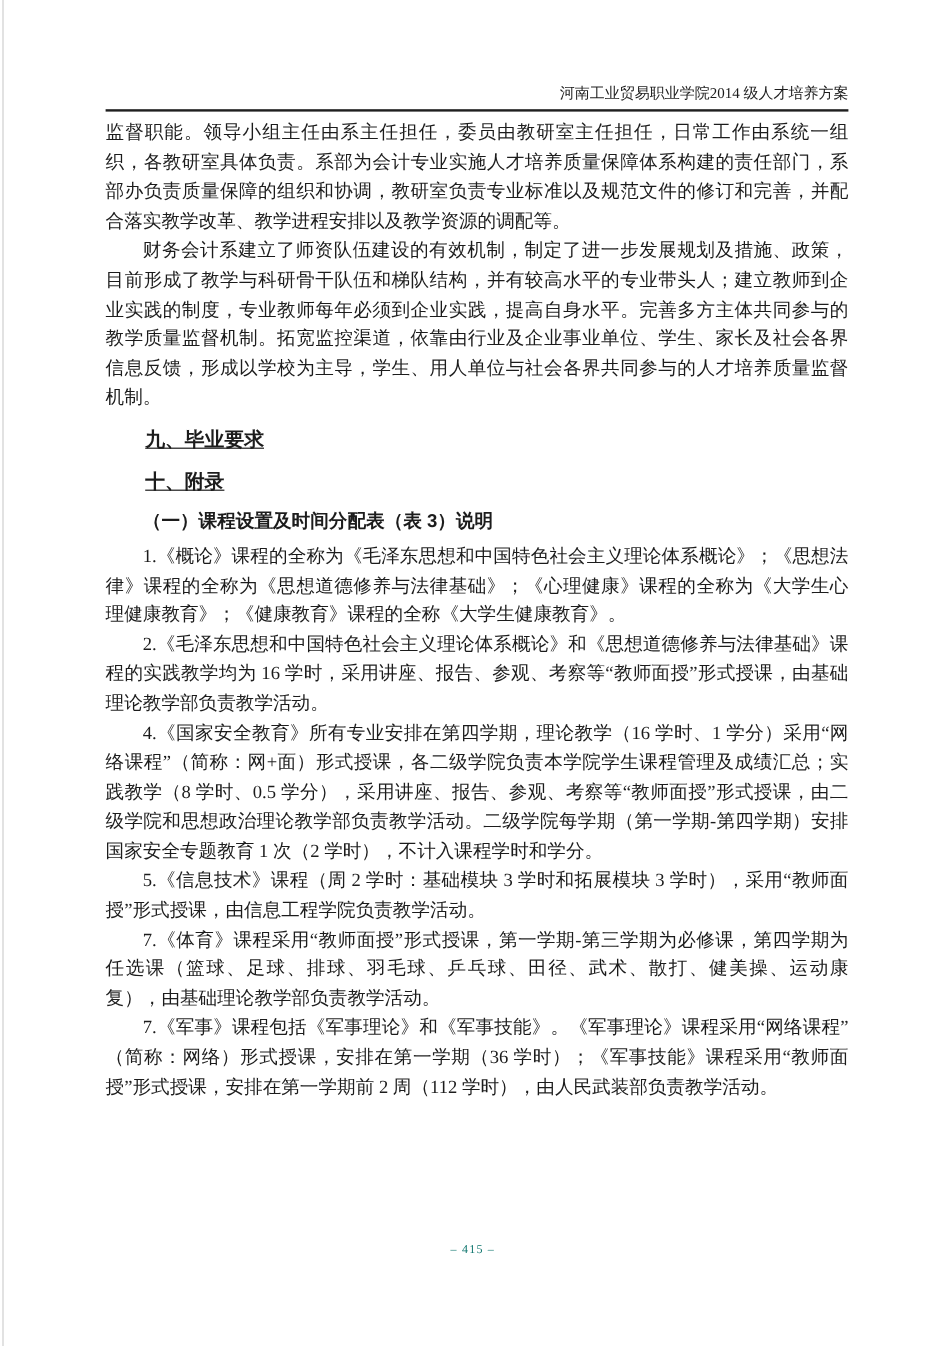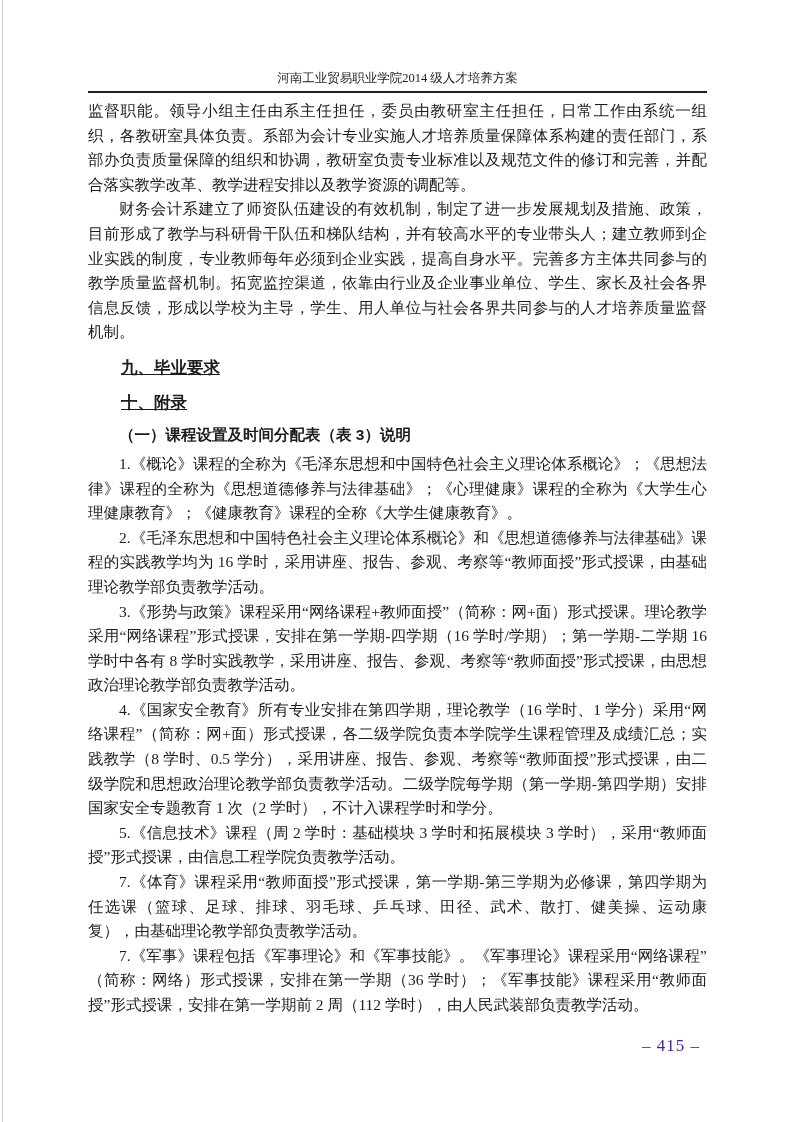--- a/index.html
+++ b/index.html
@@ -11,21 +11,21 @@
     font-family:"Liberation Serif","DejaVu Serif",serif;
     color:#1c1c1c;
   }
   .edge-line {
     position:absolute; left:2px; top:0;
     width:1px; height:1122px;
     background:#cfcfcf;
   }
   .pg-header {
     position:absolute; left:88px; top:70px; width:619px;
-    display:flex; justify-content:center; align-items:flex-end;
+    display:flex; justify-content:flex-end; align-items:flex-end;
     font-size:12.5px; line-height:16px;
     padding-bottom:5px;
     border-bottom:2px solid #1f1f1f;
   }
   .content {
     position:absolute; left:88px; top:99px; width:619px;
     font-size:15.5px; line-height:24.6px;
     text-align:justify;
     text-justify:inter-ideograph;
   }
@@ -36,21 +36,21 @@
     font-weight:bold; font-size:16.5px; line-height:26px;
     margin:9px 0 5px; text-indent:2em; text-align:left;text-decoration:underline;
   }
   .h-sub {
     font-family:"Liberation Sans","DejaVu Sans",sans-serif;
     font-weight:bold; font-size:15.5px; line-height:26px;
     margin:7px 0 4px; text-indent:2em; text-align:left;
   }
   .pg-footer {
     position:absolute; left:88px; top:1036px; width:612px;
-    text-align:right; font-size:17px; color:#4c1d95;
+    text-align:center; font-size:10px; color:#0f766e;
     letter-spacing:1px;
   }
 </style>
 </head>
 <body>
 
 <div class="page">
   <div class="edge-line"></div>
 
   <div class="pg-header">
@@ -62,21 +62,20 @@
     <p class="para no-indent">监督职能。领导小组主任由系主任担任，委员由教研室主任担任，日常工作由系统一组织，各教研室具体负责。系部为会计专业实施人才培养质量保障体系构建的责任部门，系部办负责质量保障的组织和协调，教研室负责专业标准以及规范文件的修订和完善，并配合落实教学改革、教学进程安排以及教学资源的调配等。</p>
     <p class="para">财务会计系建立了师资队伍建设的有效机制，制定了进一步发展规划及措施、政策，目前形成了教学与科研骨干队伍和梯队结构，并有较高水平的专业带头人；建立教师到企业实践的制度，专业教师每年必须到企业实践，提高自身水平。完善多方主体共同参与的教学质量监督机制。拓宽监控渠道，依靠由行业及企业事业单位、学生、家长及社会各界信息反馈，形成以学校为主导，学生、用人单位与社会各界共同参与的人才培养质量监督机制。</p>
 
     <div class="h-sec">九、毕业要求</div>
 
     <div class="h-sec">十、附录</div>
     <div class="h-sub">（一）课程设置及时间分配表（表 3）说明</div>
 
     <p class="para">1.《概论》课程的全称为《毛泽东思想和中国特色社会主义理论体系概论》；《思想法律》课程的全称为《思想道德修养与法律基础》；《心理健康》课程的全称为《大学生心理健康教育》；《健康教育》课程的全称《大学生健康教育》。</p>
     <p class="para">2.《毛泽东思想和中国特色社会主义理论体系概论》和《思想道德修养与法律基础》课程的实践教学均为 16 学时，采用讲座、报告、参观、考察等“教师面授”形式授课，由基础理论教学部负责教学活动。</p>
-    <p class="para">3.《形势与政策》课程采用“网络课程+教师面授”（简称：网+面）形式授课。理论教学采用“网络课程”形式授课，安排在第一学期-四学期（16 学时/学期）；第一学期-二学期 16 学时中各有 8 学时实践教学，采用讲座、报告、参观、考察等“教师面授”形式授课，由思想政治理论教学部负责教学活动。</p>
     <p class="para">4.《国家安全教育》所有专业安排在第四学期，理论教学（16 学时、1 学分）采用“网络课程”（简称：网+面）形式授课，各二级学院负责本学院学生课程管理及成绩汇总；实践教学（8 学时、0.5 学分），采用讲座、报告、参观、考察等“教师面授”形式授课，由二级学院和思想政治理论教学部负责教学活动。二级学院每学期（第一学期-第四学期）安排国家安全专题教育 1 次（2 学时），不计入课程学时和学分。</p>
     <p class="para">5.《信息技术》课程（周 2 学时：基础模块 3 学时和拓展模块 3 学时），采用“教师面授”形式授课，由信息工程学院负责教学活动。</p>
     <p class="para">7.《体育》课程采用“教师面授”形式授课，第一学期-第三学期为必修课，第四学期为任选课（篮球、足球、排球、羽毛球、乒乓球、田径、武术、散打、健美操、运动康复），由基础理论教学部负责教学活动。</p>
     <p class="para">7.《军事》课程包括《军事理论》和《军事技能》。《军事理论》课程采用“网络课程”（简称：网络）形式授课，安排在第一学期（36 学时）；《军事技能》课程采用“教师面授”形式授课，安排在第一学期前 2 周（112 学时），由人民武装部负责教学活动。</p>
   </div>
 
   <div class="pg-footer">
     <span>– 415 –</span>
   </div>
 </div>

